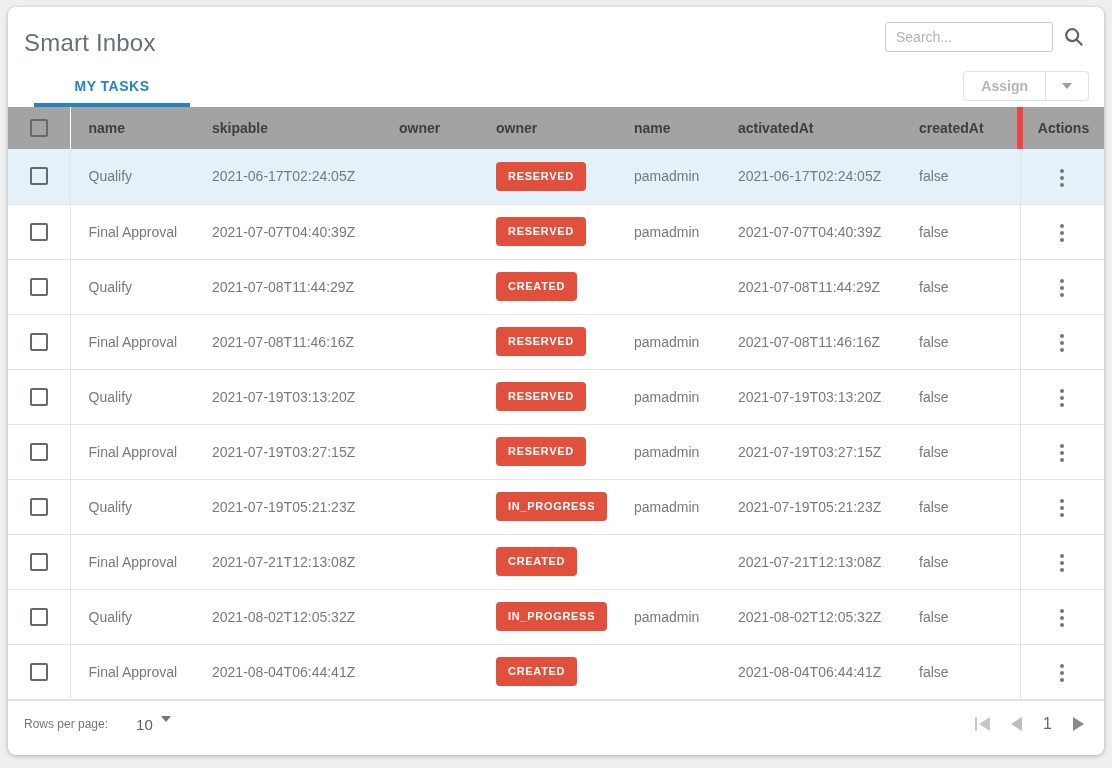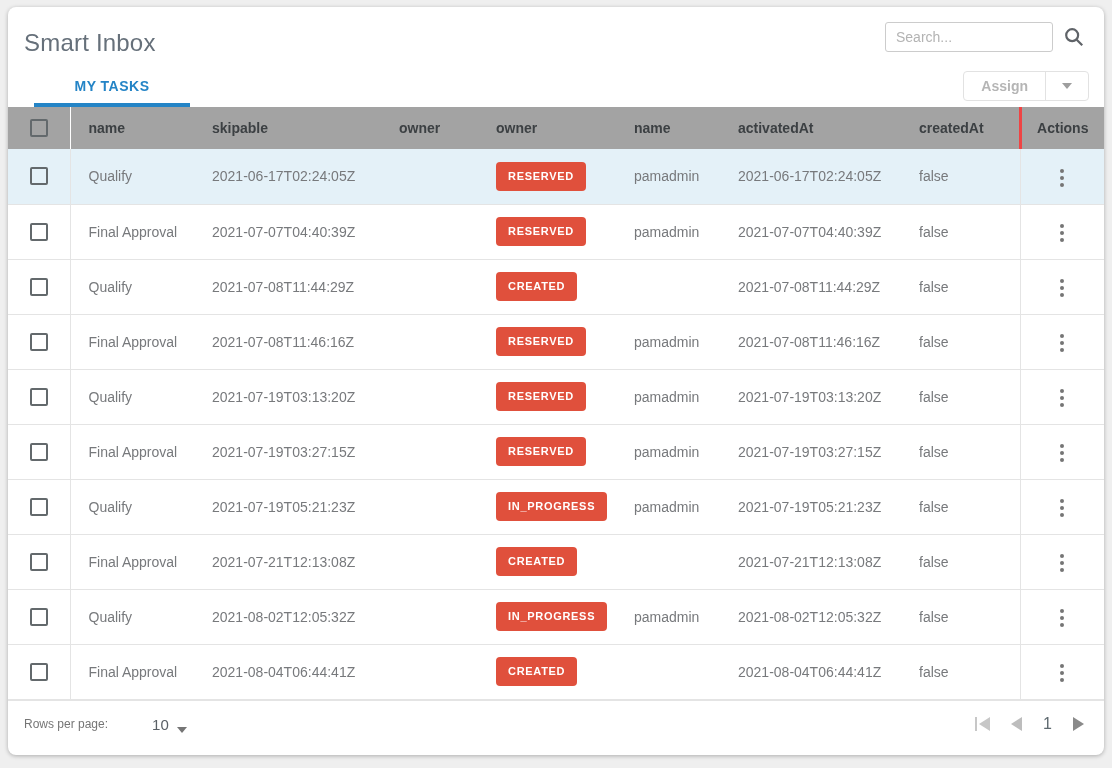--- a/index.html
+++ b/index.html
@@ -67,21 +67,21 @@
   table{border-collapse:collapse;table-layout:fixed;width:1096px;}
   col.c-check{width:62px;} col.c-name{width:124px;} col.c-created{width:187px;}
   col.c-due{width:97px;} col.c-status{width:138px;} col.c-owner{width:104px;}
   col.c-activated{width:181px;} col.c-skip{width:119px;} col.c-actions{width:84px;}
   thead th{
     height:42px;background:#a3a3a3;
     font-size:14px;font-weight:700;color:#3c4043;text-align:left;
     padding:0 0 0 18px;
   }
   thead th.cell-check{padding:0;text-align:center;border-right:1px solid #ffffff;}
-  thead th.cell-actions{padding:1px;text-align:center;border-left:3px solid #ef4444;}
+  thead th.cell-actions{padding:1px;text-align:center;border-left:6px solid #ef4444;}
   tbody td{
     height:55px;font-size:14px;color:#77797c;
     padding:0 0 0 18px;border-bottom:1px solid #e4e4e4;
     white-space:nowrap;overflow:hidden;
   }
   tbody td.cell-check{padding:0;text-align:center;border-right:1px solid #e4e4e4;}
   tbody td.cell-actions{padding:0;text-align:center;border-left:1px solid #e4e4e4;}
   tr.selected td{background:var(--selected);}
   .checkbox{
     display:inline-block;width:18px;height:18px;
@@ -99,21 +99,21 @@
   .kebab .dot{width:4px;height:4px;border-radius:50%;background:#757575;}
   
   .card-footer{
     height:48px;border-top:1px solid #e4e4e4;
     display:flex;align-items:center;justify-content:space-between;
     padding:0 20px 0 16px;
   }
   .rpp{display:flex;align-items:center;}
   .rpp-label{font-size:12px;color:#757575;}
   .rpp-select{
-    display:flex;align-items:flex-end;gap:8px;margin-left:44px;cursor:pointer;
+    display:flex;align-items:flex-start;gap:8px;margin-left:28px;cursor:pointer;
   }
   .rpp-value{font-size:15px;color:#5a6066;}
   .rpp-caret{
     width:0;height:0;border-left:5px solid transparent;border-right:5px solid transparent;
     border-top:6px solid #757575;
   }
   .pagination{display:flex;align-items:center;gap:21px;}
   .pg-icon{display:flex;align-items:center;cursor:pointer;}
   .tri-left{width:0;height:0;border-top:7px solid transparent;border-bottom:7px solid transparent;border-right:11px solid currentColor;}
   .tri-right{width:0;height:0;border-top:7px solid transparent;border-bottom:7px solid transparent;border-left:11px solid currentColor;}

